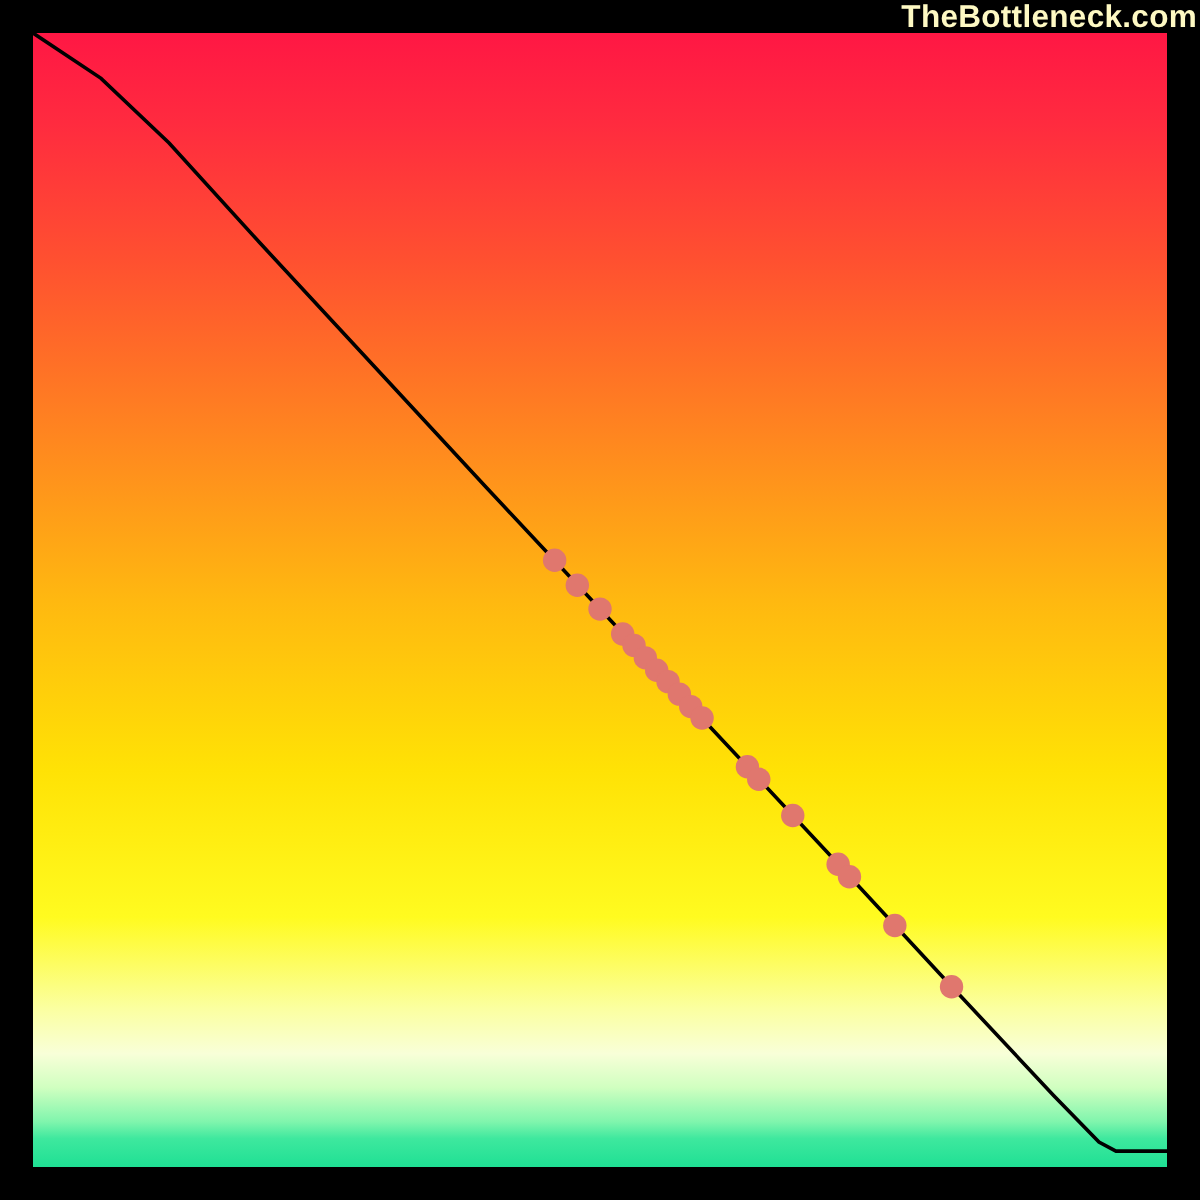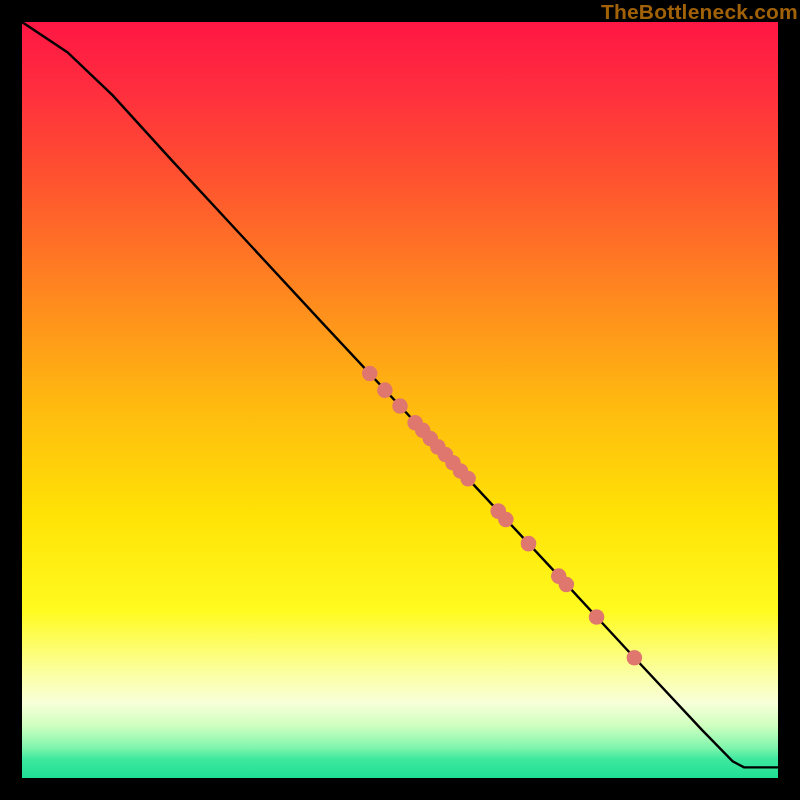--- a/index.html
+++ b/index.html
@@ -32,21 +32,21 @@
     width: 100%;
     height: 100%;
   }
   .watermark {
     position: absolute;
     top: 0px;
     right: 2px;
     font-family: Arial, Helvetica, sans-serif;
     font-size: 21px;
     font-weight: bold;
-    color: #a16207;
+    color: #fef9c3;
     letter-spacing: 0.2px;
   }
 </style>
 </head>
 <body>
 
 <div class="chart-container">
   <div class="plot-area">
     <svg class="gradient-bg" viewBox="0 0 756 756" preserveAspectRatio="none">
       <defs>

